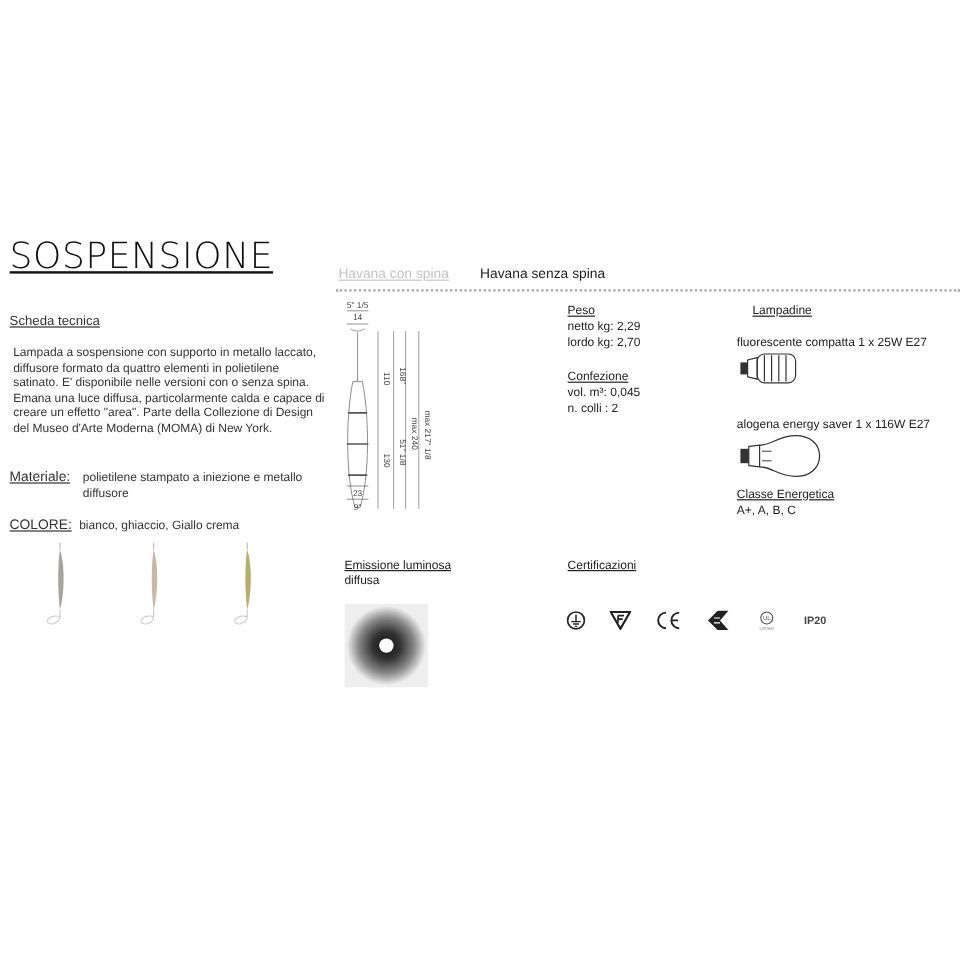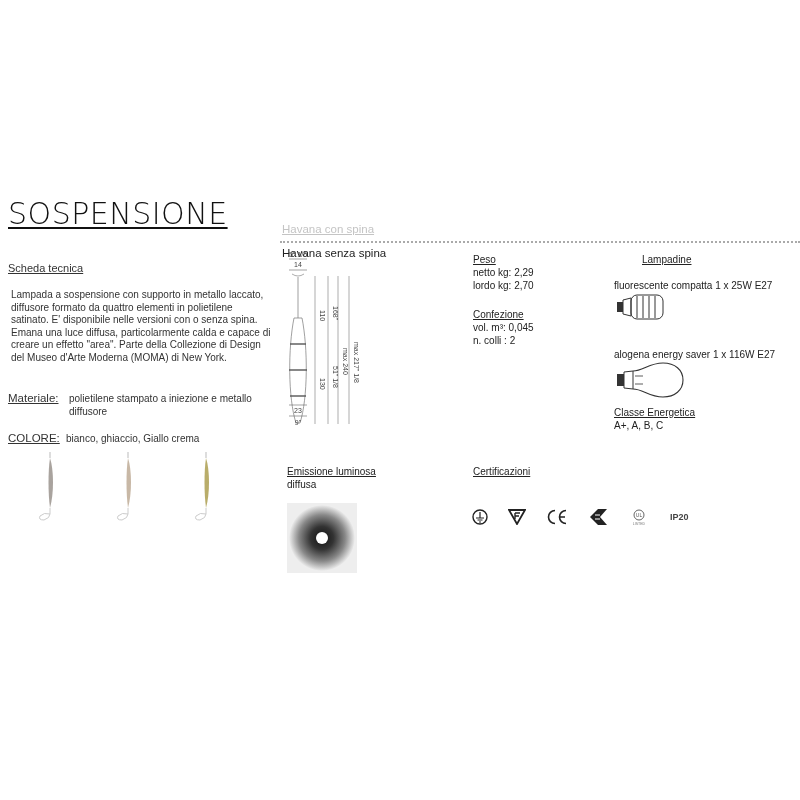--- a/index.html
+++ b/index.html
@@ -3,21 +3,21 @@
 <meta charset="utf-8">
 <style>
   html, body { margin: 0; padding: 0; background: #ffffff; }
   body { width: 800px; height: 800px; position: relative; overflow: hidden;
          font-family: "Liberation Sans", sans-serif; color: #222; }
   .abs { position: absolute; }
   .u { text-decoration: underline; }
   .title { left: 8px; top: 196px; font-size: 30px; letter-spacing: 0.5px; color: #111;
            text-decoration: underline; text-decoration-thickness: 2px; text-underline-offset: 3px;
            font-family: "DejaVu Sans", sans-serif; font-weight: 300; }
-  .tabs { left: 282px; top: 223px; font-size: 11.5px; display: flex; gap: 12px; flex-direction: column; }
+  .tabs { left: 282px; top: 223px; font-size: 11.5px; display: flex; gap: 0; }
   .tab { margin-right: 26px; cursor: pointer; }
   .tab.inactive { color: #c4c4c4; text-decoration: underline; }
   .tab.active { color: #222; }
   .dotrule { left: 280px; top: 241px; width: 520px; height: 0; border-top: 2px dotted #aaa; }
   .scheda { left: 8px; top: 262px; font-size: 11px; text-decoration: underline; color: #333; }
   .desc { left: 11px; top: 289px; width: 262px; font-size: 10px; line-height: 12.6px; color: #333; }
   .mat-label { left: 8px; top: 392px; font-size: 11.5px; text-decoration: underline; color: #333; }
   .mat-val { left: 69px; top: 392px; width: 210px; font-size: 10px; line-height: 13px; color: #333; }
   .col-label { left: 8px; top: 432px; font-size: 11.5px; text-decoration: underline; color: #333; }
   .col-val { left: 66px; top: 433px; font-size: 10px; color: #333; }
@@ -92,21 +92,21 @@
   <div class="u">Peso</div>
   <div>netto kg: 2,29</div>
   <div>lordo kg: 2,70</div>
 </div>
 <div class="abs block" style="left:473px; top:308px;">
   <div class="u">Confezione</div>
   <div>vol. m³: 0,045</div>
   <div>n. colli : 2</div>
 </div>
 
-<div class="abs block" style="left:642px; top:253px;">
+<div class="abs block" style="left:627px; top:253px;">
   <span class="u">Lampadine</span>
 </div>
 <div class="abs block" style="left:614px; top:279px;text-align:right;">fluorescente compatta 1 x 25W E27</div>
 <svg class="abs" style="left:615px; top:292px;" width="52" height="30" viewBox="0 0 52 30">
   <rect x="2" y="10" width="6" height="10" fill="#333"></rect>
   <path d="M8 8 L 16 6 L 16 24 L 8 22 Z" fill="none" stroke="#333" stroke-width="1"></path>
   <rect x="16" y="3" width="32" height="24" rx="6" fill="none" stroke="#333" stroke-width="1"></rect>
   <path d="M22 4 L 22 26 M28 4 L 28 26 M34 4 L 34 26 M40 4 L 40 26" stroke="#333" stroke-width="1"></path>
 </svg>
 <div class="abs block" style="left:614px; top:348px;">alogena energy saver 1 x 116W E27</div>

